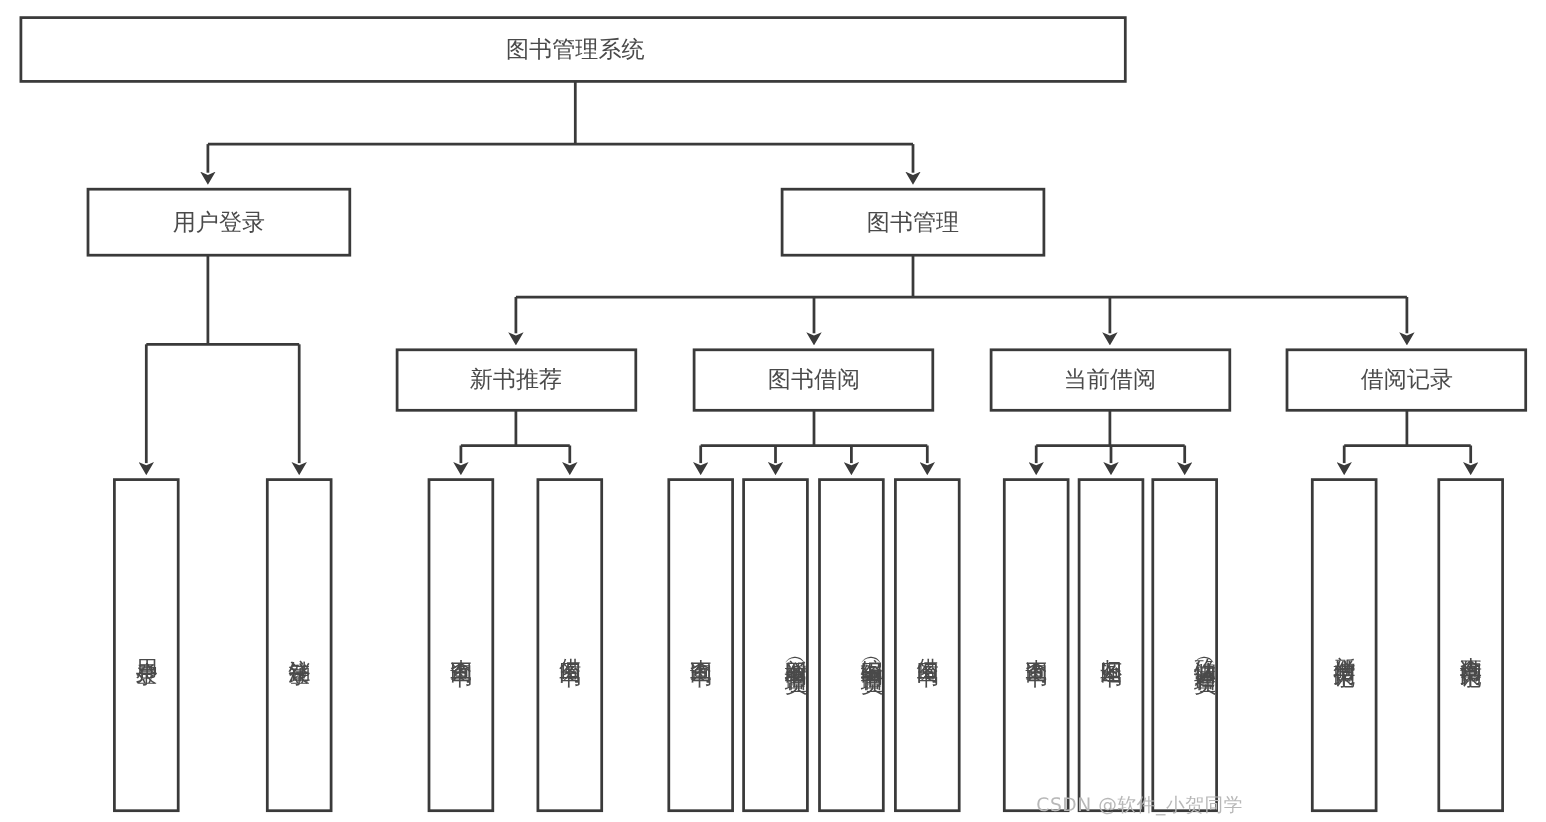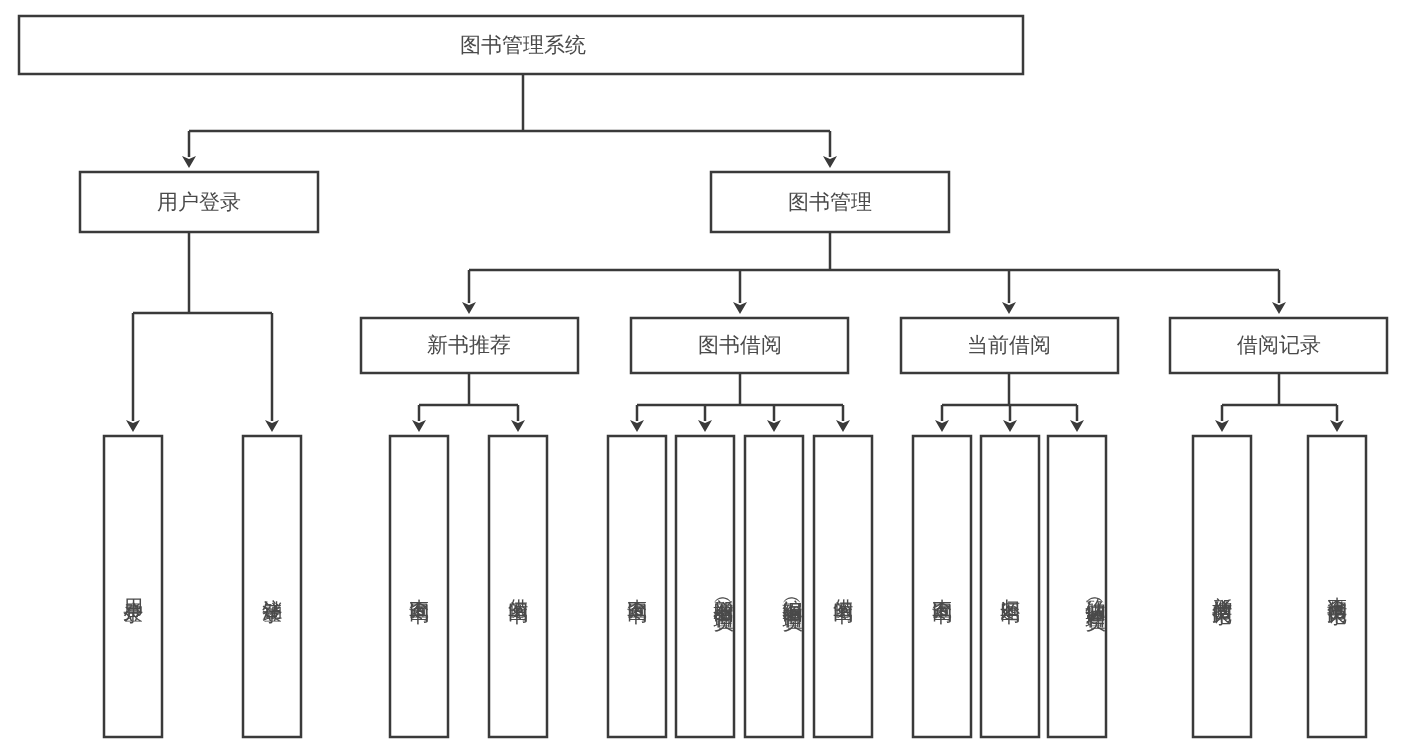--- a/index.html
+++ b/index.html
@@ -180,13 +180,14 @@
   <div class="vlabel" style="left:745px; top:436px; width:58px; height:301px; display:flex; align-items:flex-start; justify-content:center; padding-top:10px; box-sizing:border-box;">编辑图书（管理员）</div>
   <div class="vlabel" style="left:814px; top:436px; width:58px; height:301px; display:flex; align-items:center; justify-content:center;">借阅图书</div>
 
   <div class="vlabel" style="left:913px; top:436px; width:58px; height:301px; display:flex; align-items:center; justify-content:center;">查询图书</div>
   <div class="vlabel" style="left:981px; top:436px; width:58px; height:301px; display:flex; align-items:center; justify-content:center;">归还图书</div>
   <div class="vlabel" style="left:1048px; top:436px; width:58px; height:301px; display:flex; align-items:flex-start; justify-content:center; padding-top:10px; box-sizing:border-box;">确认归还（管理员）</div>
 
   <div class="vlabel" style="left:1193px; top:436px; width:58px; height:301px; display:flex; align-items:center; justify-content:center;">新增借阅记录</div>
   <div class="vlabel" style="left:1308px; top:436px; width:58px; height:301px; display:flex; align-items:center; justify-content:center;">查询借阅记录</div>
 
+  <div class="watermark">CSDN @软件_小贺同学</div>
 </div>
 
 </body></html>

